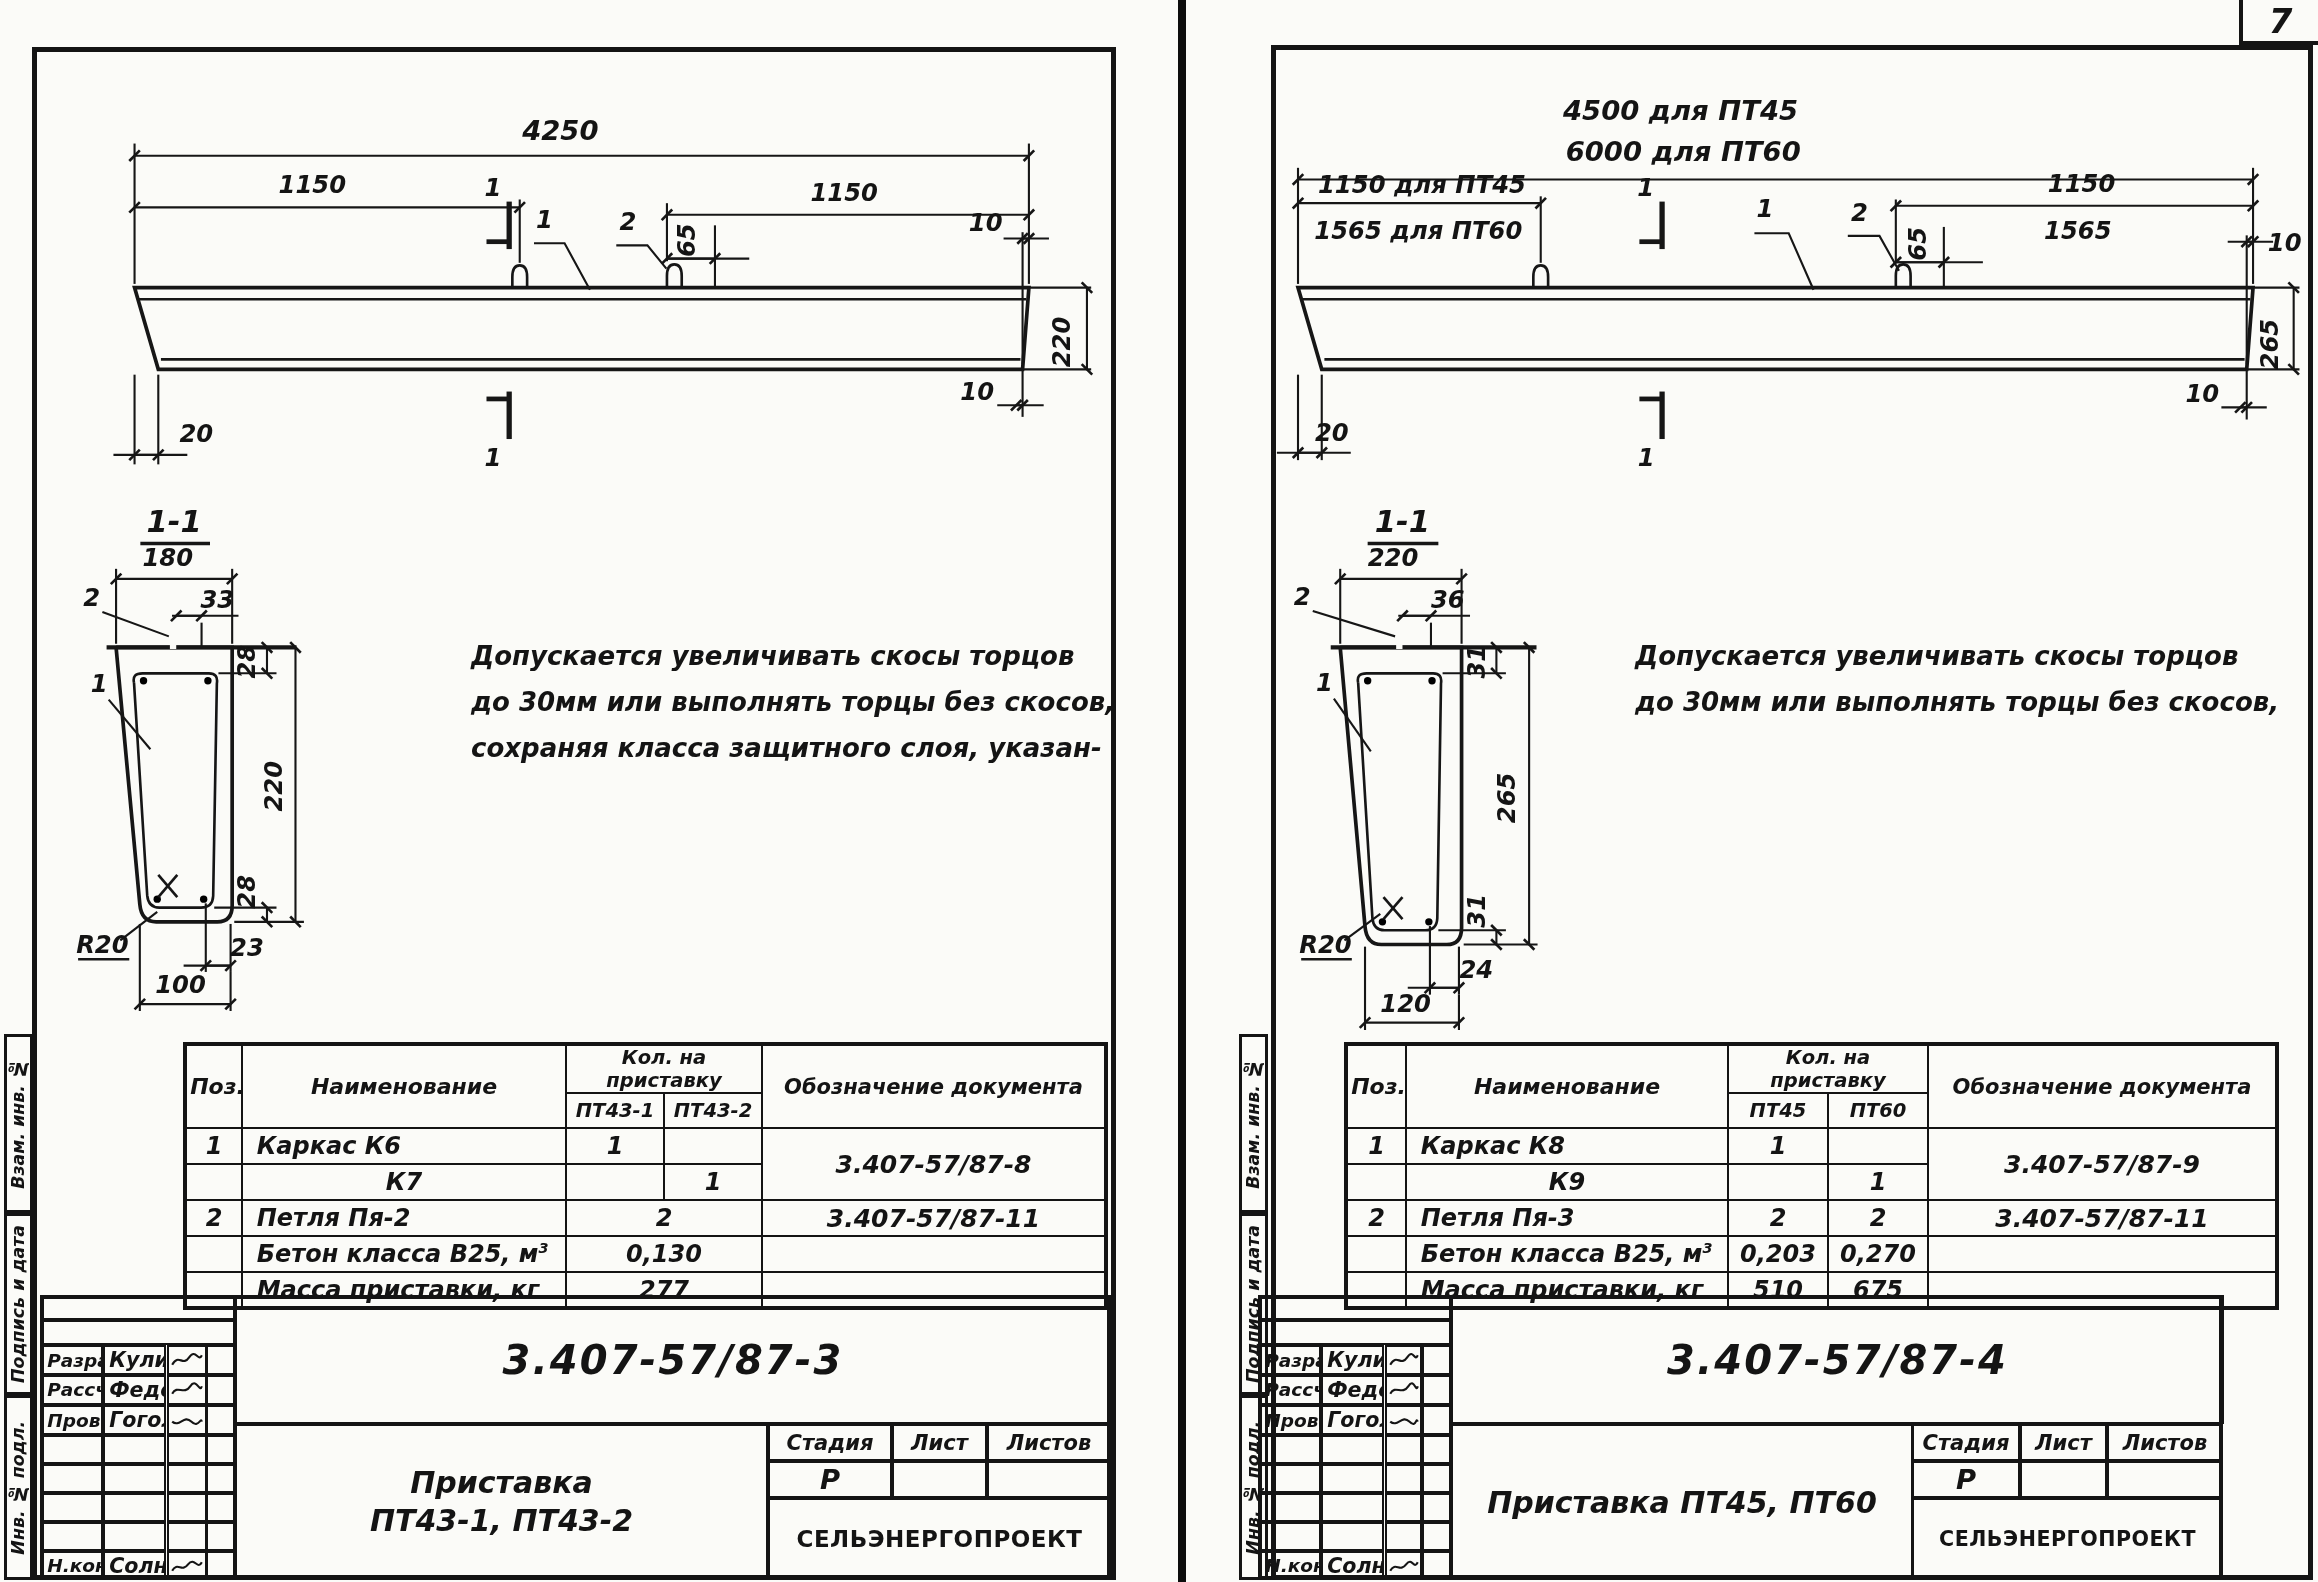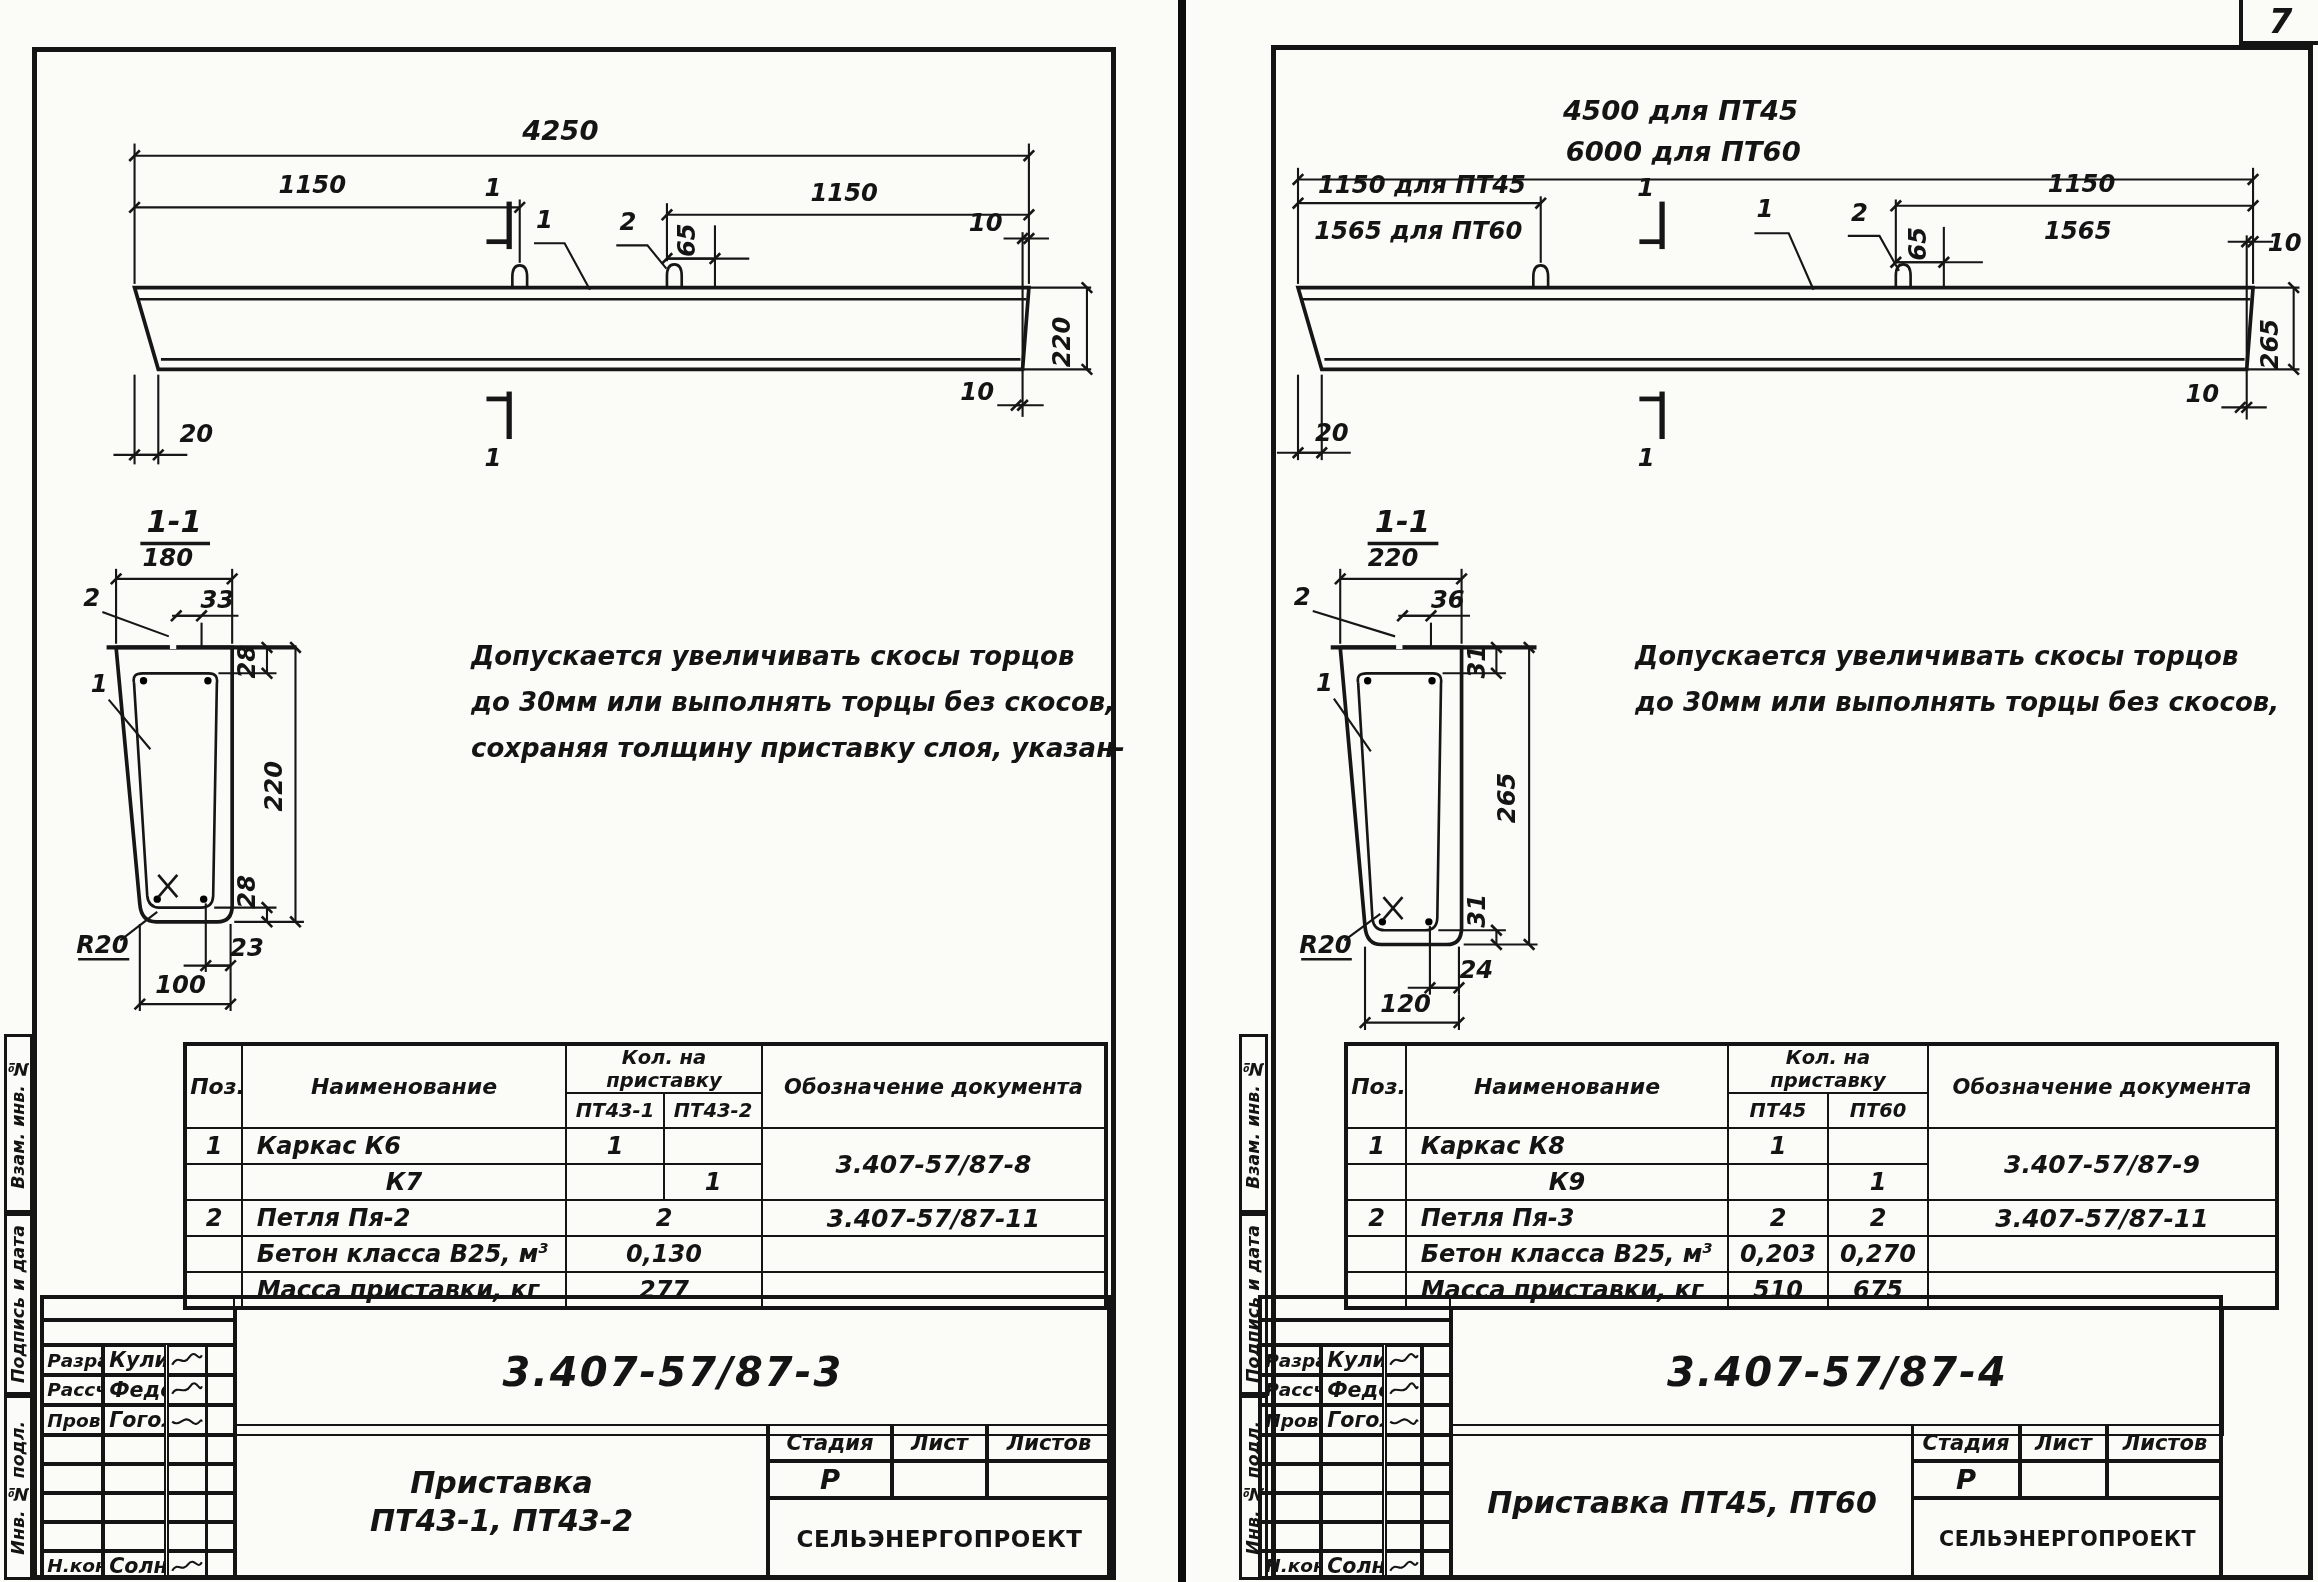--- a/index.html
+++ b/index.html
@@ -21,21 +21,21 @@
   .parts td.hq{font:italic 700 19.5px "DejaVu Sans",sans-serif;}
   .parts td.doc{font:italic 700 25px "DejaVu Sans",sans-serif;}
   sup{font-size:60%;}
   .tb{position:absolute;}
   .tc{position:absolute;border:2.1px solid #141414;box-sizing:border-box;display:flex;
       align-items:center;justify-content:center;font:italic 700 20px "DejaVu Sans",sans-serif;color:#141414;
       overflow:hidden;white-space:nowrap;}
   .tc.lbl{justify-content:flex-start;padding-left:5.3px;font-size:18.5px;}
   .tc.nmx{justify-content:flex-start;padding-left:4.2px;font-size:20.6px;}
   .tb-outer{position:absolute;border:4.7px solid #141414;box-sizing:border-box;}
-  .docnum{font:italic 700 40px "DejaVu Sans",sans-serif;letter-spacing:2.1px;margin-top:12px;}
+  .docnum{font:italic 700 40px "DejaVu Sans",sans-serif;letter-spacing:2.1px;}
   .bigtitle{flex-direction:column;font:italic 700 30px "DejaVu Sans",sans-serif;line-height:38px;}
   .org{font:700 23px "DejaVu Sans",sans-serif;letter-spacing:0.5px;}
   .stg{font:italic 700 21px "DejaVu Sans",sans-serif;}
   .stgv{font:italic 700 27.4px "DejaVu Sans",sans-serif;}
   .strip{position:absolute;}
   .sbox{position:absolute;border:3.2px solid #141414;box-sizing:border-box;left:0;width:28.5px;
         display:flex;align-items:center;justify-content:center;}
   .vtxt{writing-mode:vertical-rl;transform:rotate(180deg);font:italic 700 17.4px "DejaVu Sans",sans-serif;
         color:#141414;white-space:nowrap;}
   .pageno{position:absolute;border-left:4.7px solid #141414;border-bottom:4.7px solid #141414;box-sizing:border-box;
@@ -264,21 +264,21 @@
     <text class="dt" x="2664" y="1918" text-anchor="middle">120</text>
     <text class="dt" x="2512" y="1806" text-anchor="middle">R20</text>
     <text class="dt" x="2468" y="1146" text-anchor="middle">2</text>
     <text class="dt" x="2510" y="1310" text-anchor="middle">1</text>
   </g>
 </svg>
 
 <div class="note" style="left:471px;top:633px;">
   <div>Допускается увеличивать скосы торцов</div>
   <div>до 30мм или выполнять торцы без скосов,</div>
-  <div>сохраняя толщину приставку слоя, указан-</div>
+  <div>сохраняя класса защитного слоя, указан-</div>
 </div>
 <div class="note" style="left:1635px;top:633px;">
   <div>Допускается увеличивать скосы торцов</div>
   <div>до 30мм или выполнять торцы без скосов,</div>
 </div>
 
 <table class="parts" style="left:183px;top:1042px;width:925px;">
   <colgroup>
       <col style="width:57px">
       <col style="width:324px">

